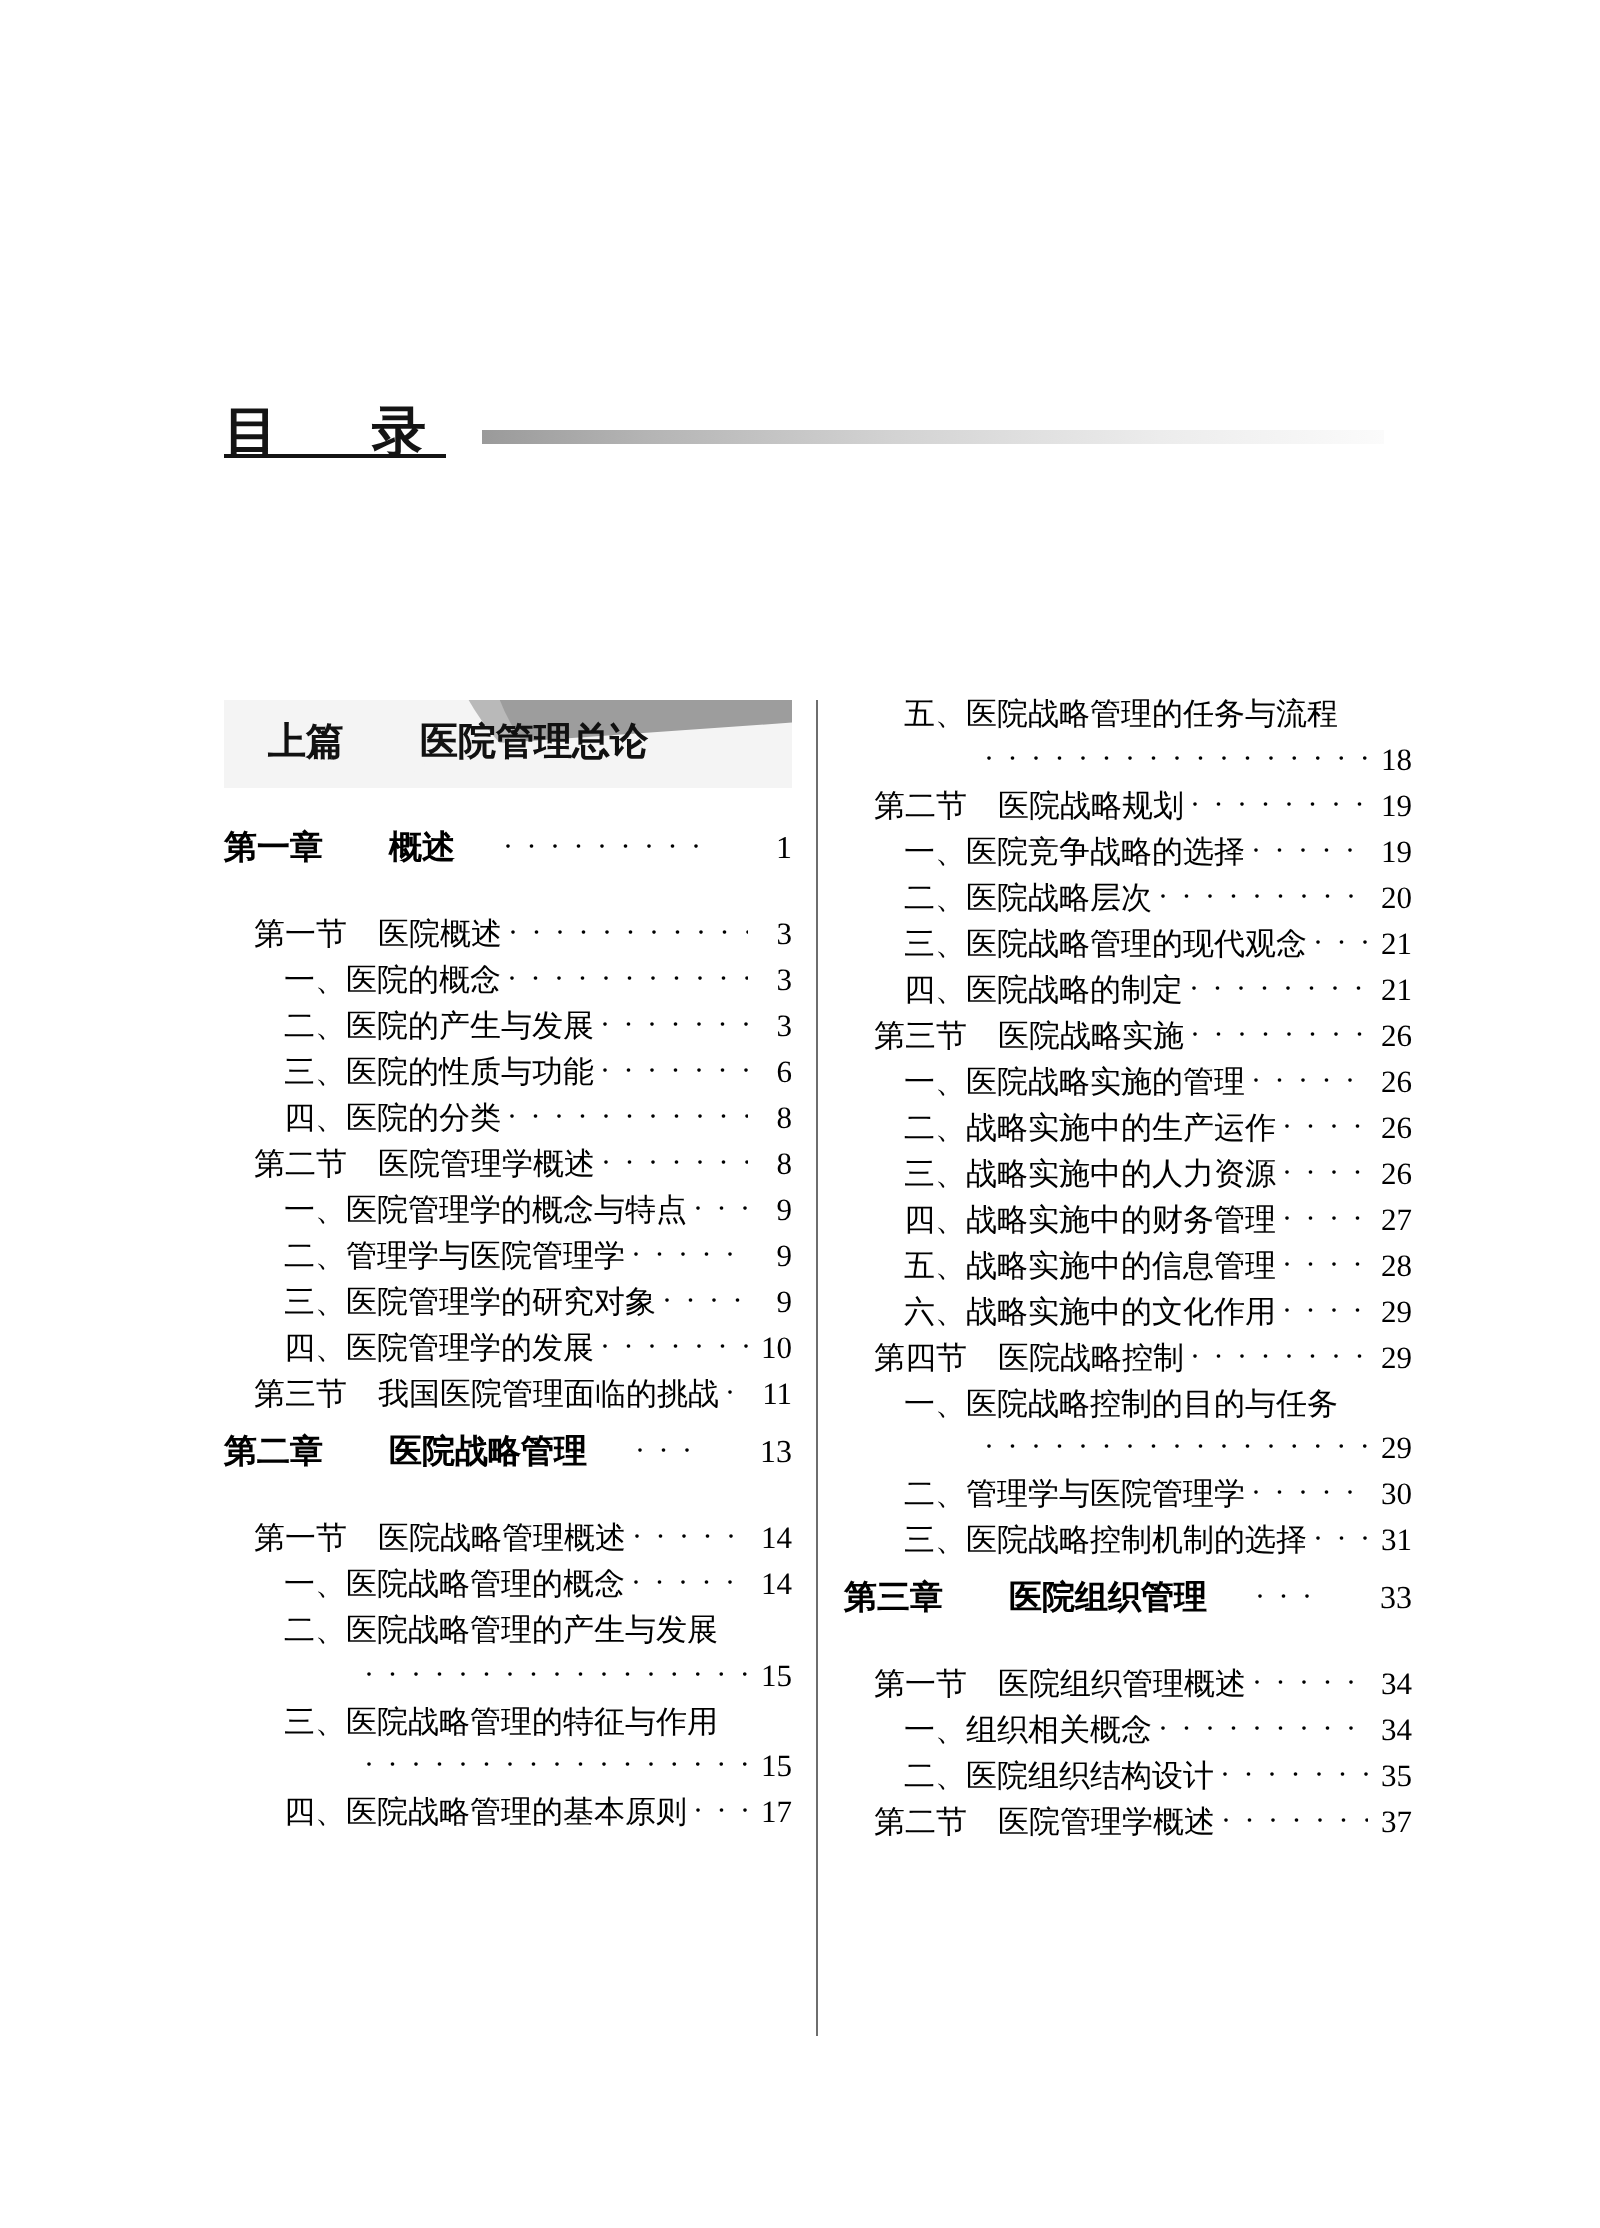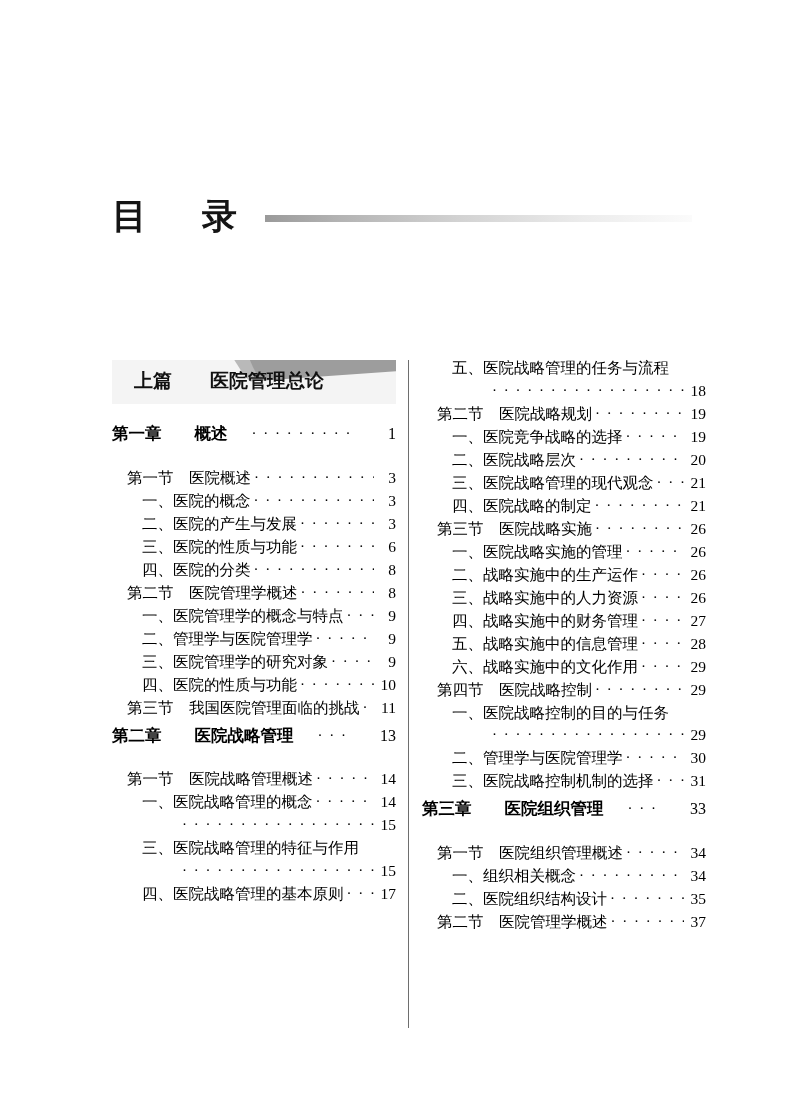--- a/index.html
+++ b/index.html
@@ -20,40 +20,41 @@
   .page-title-row {
     position: absolute;
     left: 112px;
     top: 196px;
     width: 580px;
     height: 40px;
     display: flex;
     align-items: center;
   }
   .page-title {
-    font-size: 35px;
+    font-size: 27px;
     font-weight: bold;
     letter-spacing: 10px;
     white-space: nowrap;
     font-family: "Liberation Serif", "DejaVu Serif", serif;
     color: #141414;
+    text-decoration: underline;
   }
   .title-rule {
     flex: 1;
     height: 7px;
     margin-left: 18px;
     margin-top: 4px;
     background: linear-gradient(to right, #9a9a9a 0%, #b4b4b4 18%, #d2d2d2 45%, #ececec 75%, #fbfbfb 100%);
   }
 
   
   .columns {
     position: absolute;
     left: 0;
-    top: 360px;
+    top: 350px;
     width: 752px;
     height: 680px;
   }
   .col {
     position: absolute;
     top: 0;
     width: 284px;
   }
   .col-left  { left: 112px; }
   .col-right { left: 422px; }
@@ -256,21 +257,21 @@
           <span class="toc-label">二、管理学与医院管理学</span>
           <span class="toc-dots">· · · · · · · · · · · · · · · · · · · · · · · · · · · · · · · · · · · · · · · · · · · · · · · · · · · · · · · · · · · </span>
           <span class="toc-page">9</span>
         </div>
         <div class="toc-entry lvl-sub">
           <span class="toc-label">三、医院管理学的研究对象</span>
           <span class="toc-dots">· · · · · · · · · · · · · · · · · · · · · · · · · · · · · · · · · · · · · · · · · · · · · · · · · · · · · · · · · · · </span>
           <span class="toc-page">9</span>
         </div>
         <div class="toc-entry lvl-sub">
-          <span class="toc-label">四、医院的性质与功能</span>
+          <span class="toc-label">四、医院管理学的发展</span>
           <span class="toc-dots">· · · · · · · · · · · · · · · · · · · · · · · · · · · · · · · · · · · · · · · · · · · · · · · · · · · · · · · · · · · </span>
           <span class="toc-page">10</span>
         </div>
         <div class="toc-entry lvl-section">
           <span class="toc-label">第三节　我国医院管理面临的挑战</span>
           <span class="toc-dots">· · · · · · · · · · · · · · · · · · · · · · · · · · · · · · · · · · · · · · · · · · · · · · · · · · · · · · · · · · · </span>
           <span class="toc-page">11</span>
         </div>
         <div class="toc-entry lvl-chapter">
           <span class="toc-label">第二章　　医院战略管理</span>
@@ -282,20 +283,21 @@
           <span class="toc-label">第一节　医院战略管理概述</span>
           <span class="toc-dots">· · · · · · · · · · · · · · · · · · · · · · · · · · · · · · · · · · · · · · · · · · · · · · · · · · · · · · · · · · · </span>
           <span class="toc-page">14</span>
         </div>
         <div class="toc-entry lvl-sub">
           <span class="toc-label">一、医院战略管理的概念</span>
           <span class="toc-dots">· · · · · · · · · · · · · · · · · · · · · · · · · · · · · · · · · · · · · · · · · · · · · · · · · · · · · · · · · · · </span>
           <span class="toc-page">14</span>
         </div>
         <div class="toc-entry lvl-sub wrap">
+          <span class="wrap-line1">二、医院战略管理的产生与发展</span>
           <span class="wrap-line2">
             <span class="toc-dots">· · · · · · · · · · · · · · · · · · · · · · · · · · · · · · · · · · · · · · · · · · · · · · · · · · · · · · · · · · · </span>
             <span class="toc-page">15</span>
           </span>
         </div>
         <div class="toc-entry lvl-sub wrap">
           <span class="wrap-line1">三、医院战略管理的特征与作用</span>
           <span class="wrap-line2">
             <span class="toc-dots">· · · · · · · · · · · · · · · · · · · · · · · · · · · · · · · · · · · · · · · · · · · · · · · · · · · · · · · · · · · </span>
             <span class="toc-page">15</span>

